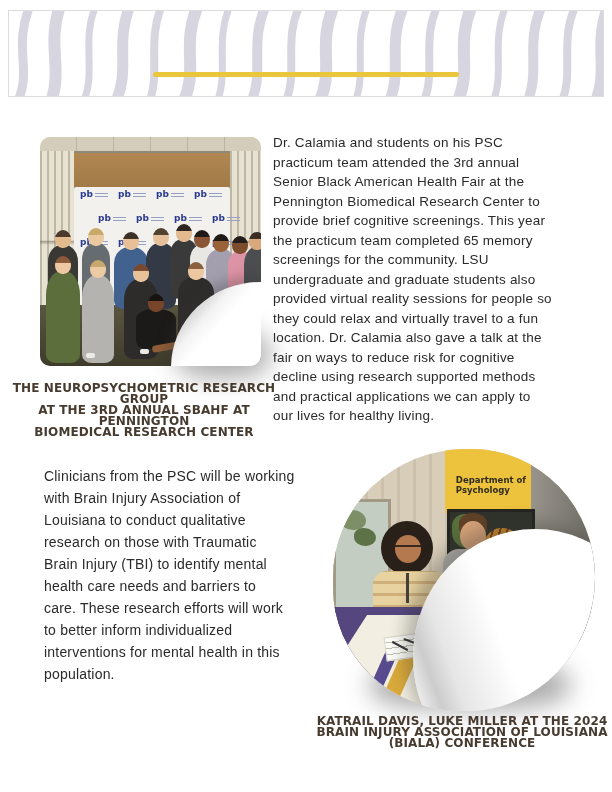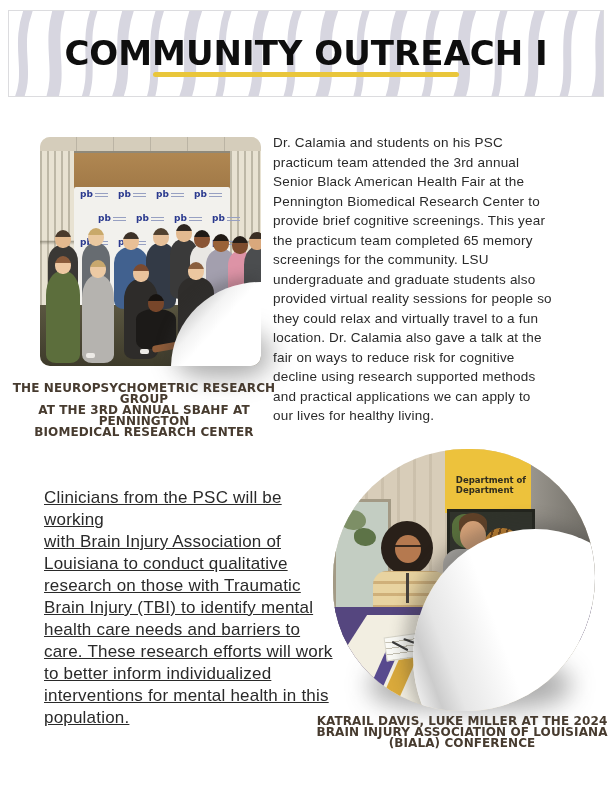--- a/index.html
+++ b/index.html
@@ -13,21 +13,21 @@
   #header-band svg{position:absolute;left:0;top:0;}
   #page-title{position:absolute;left:0;top:22px;width:100%;text-align:center;
               font-family:"DejaVu Sans","Liberation Sans",sans-serif;
               font-weight:bold;font-size:34px;letter-spacing:0px;color:#0e0e0e;white-space:nowrap;}
   #title-underline{position:absolute;left:50%;top:61px;transform:translateX(-50%);
                    width:306px;height:5px;border-radius:3px;background:#e9c63b;}
 
   
   .body-text{position:absolute;color:#2a2a2a;white-space:pre-line;letter-spacing:0.2px;}
   #para-fair{left:273px;top:133px;width:342px;font-size:13.5px;line-height:19.5px;}
-  #para-biala{left:44px;top:487px;width:300px;font-size:17px;line-height:22px;text-decoration:underline;}
+  #para-biala{left:44px;top:465px;width:300px;font-size:14px;line-height:22px;}
   .caption{position:absolute;color:#473b2f;font-family:"DejaVu Sans","Liberation Sans",sans-serif;
            font-weight:bold;font-size:12px;line-height:11px;text-align:center;white-space:pre-line;
            letter-spacing:0.1px;}
   #caption-group{left:8px;top:383px;width:272px;}
   #caption-biala{left:316px;top:716px;width:292px;}
 
   
   .photo-shadow{position:absolute;background:rgba(40,40,40,.38);filter:blur(12px);border-radius:40%;}
   #photo-group{position:absolute;left:28px;top:137px;width:221px;height:229px;border-radius:10px;
                overflow:hidden;background:#e9e4d6;margin-left:12px;}
@@ -118,21 +118,20 @@
         <path stroke-width="7" d="M344,96 C 360,62 342,32 360,-8"></path>
         <path stroke-width="11" d="M378,96 C 396,60 376,34 396,-8"></path>
         <path stroke-width="8" d="M412,96 C 430,64 410,30 430,-8"></path>
         <path stroke-width="12" d="M446,96 C 466,58 444,36 464,-8"></path>
         <path stroke-width="7" d="M482,96 C 498,62 480,32 498,-8"></path>
         <path stroke-width="10" d="M516,96 C 534,60 514,34 534,-8"></path>
         <path stroke-width="8" d="M550,96 C 568,64 548,30 568,-8"></path>
         <path stroke-width="11" d="M584,96 C 602,58 582,36 600,-8"></path>
       </g>
     </svg>
-    <div id="page-title">COMMUNITY OUTREACH I</div>
     <div id="title-underline"></div>
   </div>
 
   <div class="photo-shadow" style="left:175px;top:330px;width:95px;height:48px;"></div>
 
   <div id="photo-group">
     <div class="abs ceiling"></div>
     <div class="abs window" style="left:0;"></div>
     <div class="abs window" style="left:190px;width:31px;"></div>
     <div class="abs wood"></div>
@@ -218,21 +217,21 @@
       <span class="leaf" style="left:4px;top:8px;width:26px;height:20px;background:#7d8f66;"></span>
       <span class="leaf" style="left:18px;top:26px;width:22px;height:18px;background:#5d7347;"></span>
     </div>
     <div class="abs wall-right"></div>
     <div class="abs wall-obj"></div>
     <div class="abs wall-obj-dot"></div>
 
     <div class="abs banner">
       <div class="banner-text">
         <span>Department of</span><br>
-        <span>Department</span>
+        <span>Psychology</span>
       </div>
     </div>
     <div class="abs poster">
       <span class="foliage"></span>
       <span class="tiger"></span>
     </div>
 
     <div class="hair-blob" style="left:48px;top:72px;width:52px;height:54px;background:#292019;"></div>
     <div class="face" style="left:62px;top:86px;width:26px;height:28px;background:#b5794f;"></div>
     <div class="abs" style="left:62px;top:96px;width:26px;height:2px;background:rgba(25,20,16,.8);"></div>

